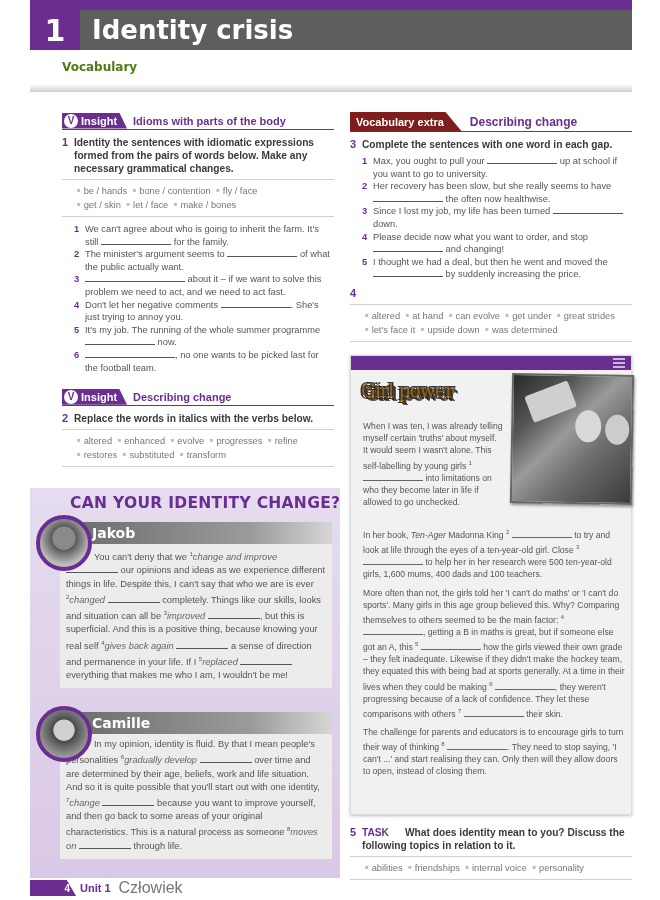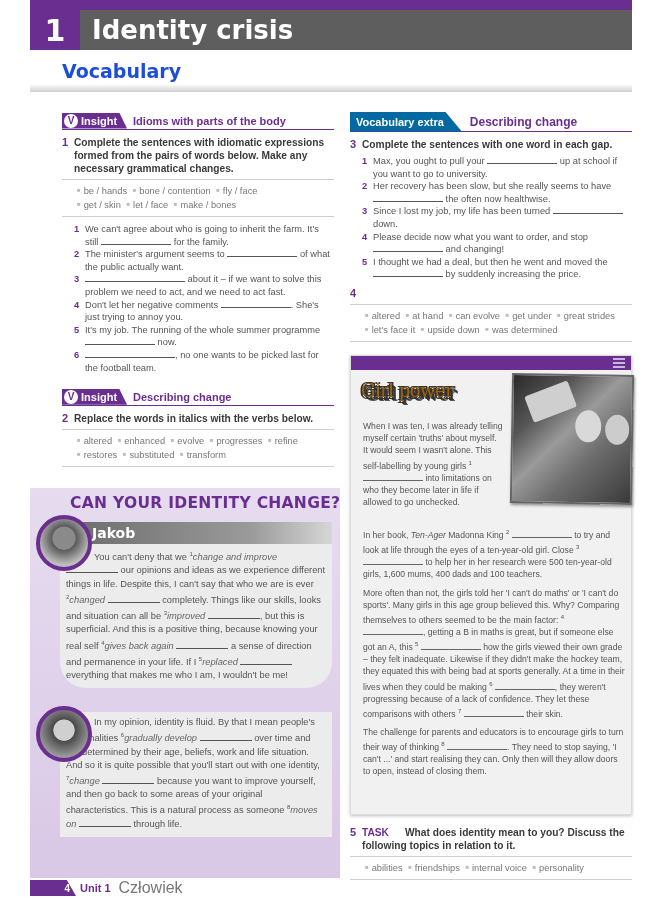--- a/index.html
+++ b/index.html
@@ -3,34 +3,34 @@
 <meta charset="utf-8">
 <style>
   * { box-sizing: border-box; margin: 0; padding: 0; }
   html, body { width: 660px; height: 900px; overflow: hidden; background: #ffffff; }
   body { font-family: "Liberation Sans", "DejaVu Sans", sans-serif; color: #3a3a3a; position: relative; }
 
   .top-stripe { position: absolute; left: 30px; top: 0; width: 602px; height: 10px; background: #6a2e91; }
   .banner { position: absolute; left: 30px; top: 10px; width: 602px; height: 40px; display: flex; }
   .banner-num { width: 50px; background: #6a2e91; color: #fff; font-weight: bold; font-size: 30px; display: flex; align-items: center; justify-content: center; font-family: "DejaVu Sans", sans-serif; }
   .banner-title { flex: 1; background: #5e5e5e; color: #fff; font-weight: bold; font-size: 26px; padding-left: 12px; display: flex; align-items: center; font-family: "DejaVu Sans", sans-serif; }
-  .section-label { position: absolute; left: 62px; top: 60px; color: #1d4ed8; font-weight: bold; font-size: 19px; font-family: "DejaVu Sans", sans-serif; }
+  .section-label { position: absolute; left: 62px; top: 60px; color: #4d7c0f; font-weight: bold; font-size: 12px; font-family: "DejaVu Sans", sans-serif; }
   .section-rule { position: absolute; left: 30px; top: 84px; width: 602px; height: 8px; background: linear-gradient(#ffffff, #cfcfcf); }
 
   .col { position: absolute; }
   .col-left { left: 62px; top: 112px; width: 272px; }
   .col-right { left: 350px; top: 112px; width: 282px; }
 
   .insight-head { display: flex; align-items: center; border-bottom: 1.5px solid #6a2e91; height: 18px; margin-bottom: 6px; }
   .insight-tag { display: flex; align-items: center; background: #6a2e91; color: #fff; font-weight: bold; font-size: 11px; height: 16px; padding: 0 10px 0 2px; clip-path: polygon(0 0, 88% 0, 100% 100%, 0 100%); }
   .v-badge { width: 14px; height: 14px; border-radius: 50%; background: #fff; color: #6a2e91; font-size: 10px; font-weight: bold; display: inline-flex; align-items: center; justify-content: center; margin-right: 3px; }
   .insight-sub { color: #6a2e91; font-size: 11px; margin-left: 6px; font-weight: bold; }
 
   .vx-head { display: flex; align-items: center; border-bottom: 1.5px solid #6a2e91; height: 20px; margin-bottom: 6px; }
-  .vx-tag { background: #0369a1; color: #fff; font-weight: bold; font-size: 11px; height: 20px; padding: 0 18px 0 6px; display: flex; align-items: center; clip-path: polygon(0 0, 85% 0, 100% 100%, 0 100%); }
+  .vx-tag { background: #7f1d1d; color: #fff; font-weight: bold; font-size: 11px; height: 20px; padding: 0 18px 0 6px; display: flex; align-items: center; clip-path: polygon(0 0, 85% 0, 100% 100%, 0 100%); }
   .vx-sub { color: #6a2e91; font-size: 12px; font-weight: bold; margin-left: 8px; }
 
   .task { display: flex; font-size: 10.2px; font-weight: bold; color: #3a3a3a; line-height: 13px; margin-bottom: 4px; }
   .task-num { color: #6a2e91; width: 12px; flex-shrink: 0; font-size: 11px; }
   .task-kicker { color: #6a2e91; margin-right: 16px; }
 
   .wordbox { border-top: 1px solid #cfcfcf; border-bottom: 1px solid #cfcfcf; padding: 4px 0 4px 12px; font-size: 9.3px; color: #777; line-height: 13px; margin-bottom: 6px; }
   .wordbox span.w::before { content: "\25A0"; color: #bdbdbd; font-size: 6px; margin: 0 3px 0 3px; vertical-align: 2px; }
 
   .items { padding-left: 12px; }
@@ -87,21 +87,21 @@
   <div class="insight-head">
     <div class="insight-tag">
       <span class="v-badge">V</span>
       <span>Insight</span>
     </div>
     <span class="insight-sub">Idioms with parts of the body</span>
   </div>
 
   <div class="task">
     <span class="task-num">1</span>
-    <span>Complete the sentences with idiomatic expressions formed from the pairs of words below. Make any necessary grammatical changes.</span>
+    <span>Identity the sentences with idiomatic expressions formed from the pairs of words below. Make any necessary grammatical changes.</span>
   </div>
   <div class="wordbox">
     <span class="w">be / hands</span>
     <span class="w">bone / contention</span>
     <span class="w">fly / face</span><br>
     <span class="w">get / skin</span>
     <span class="w">let / face</span>
     <span class="w">make / bones</span>
   </div>
   <div class="items">
@@ -151,30 +151,31 @@
     <span class="w">refine</span><br>
     <span class="w">restores</span>
     <span class="w">substituted</span>
     <span class="w">transform</span>
   </div>
 </div>
 
 <div class="identity-panel"></div>
 <div class="identity-title">CAN YOUR IDENTITY CHANGE?</div>
 
-<div class="person-card" style="top:522px;border-radius:26px;">
+<div class="person-card" style="top:522px;">
   <div class="person-head">Jakob</div>
   <div class="person-body">
     <span style="padding-left:28px">You can't deny that we </span><sup>1</sup><i>change and improve</i>
     <span class="gap s"></span><span> our opinions and ideas as we experience different things in life. Despite this, I can't say that who we are is ever </span><sup>2</sup><i>changed</i> <span class="gap s"></span><span> completely. Things like our skills, looks and situation can all be </span><sup>3</sup><i>improved</i> <span class="gap s"></span><span>, but this is superficial. And this is a positive thing, because knowing your real self </span><sup>4</sup><i>gives back again</i> <span class="gap s"></span><span> a sense of direction and permanence in your life. If I </span><sup>5</sup><i>replaced</i> <span class="gap s"></span><span> everything that makes me who I am, I wouldn't be me!</span>
   </div>
 </div>
 <div class="avatar" style="left:36px; top:515px;"></div>
 
 <div class="person-card" style="top:712px;">
+  <div class="person-head">Camille</div>
   <div class="person-body">
     <span style="padding-left:28px">In my opinion, identity is fluid. By that I mean people's personalities </span><sup>6</sup><i>gradually develop</i>
     <span class="gap s"></span><span> over time and are determined by their age, beliefs, work and life situation. And so it is quite possible that you'll start out with one identity, </span><sup>7</sup><i>change</i> <span class="gap s"></span><span> because you want to improve yourself, and then go back to some areas of your original characteristics. This is a natural process as someone </span><sup>8</sup><i>moves on</i> <span class="gap s"></span><span> through life.</span>
   </div>
 </div>
 <div class="avatar camille" style="left:36px; top:706px;"></div>
 
 <div class="footer">
   <div class="footer-num">4</div>
   <span class="footer-unit">Unit 1</span>

